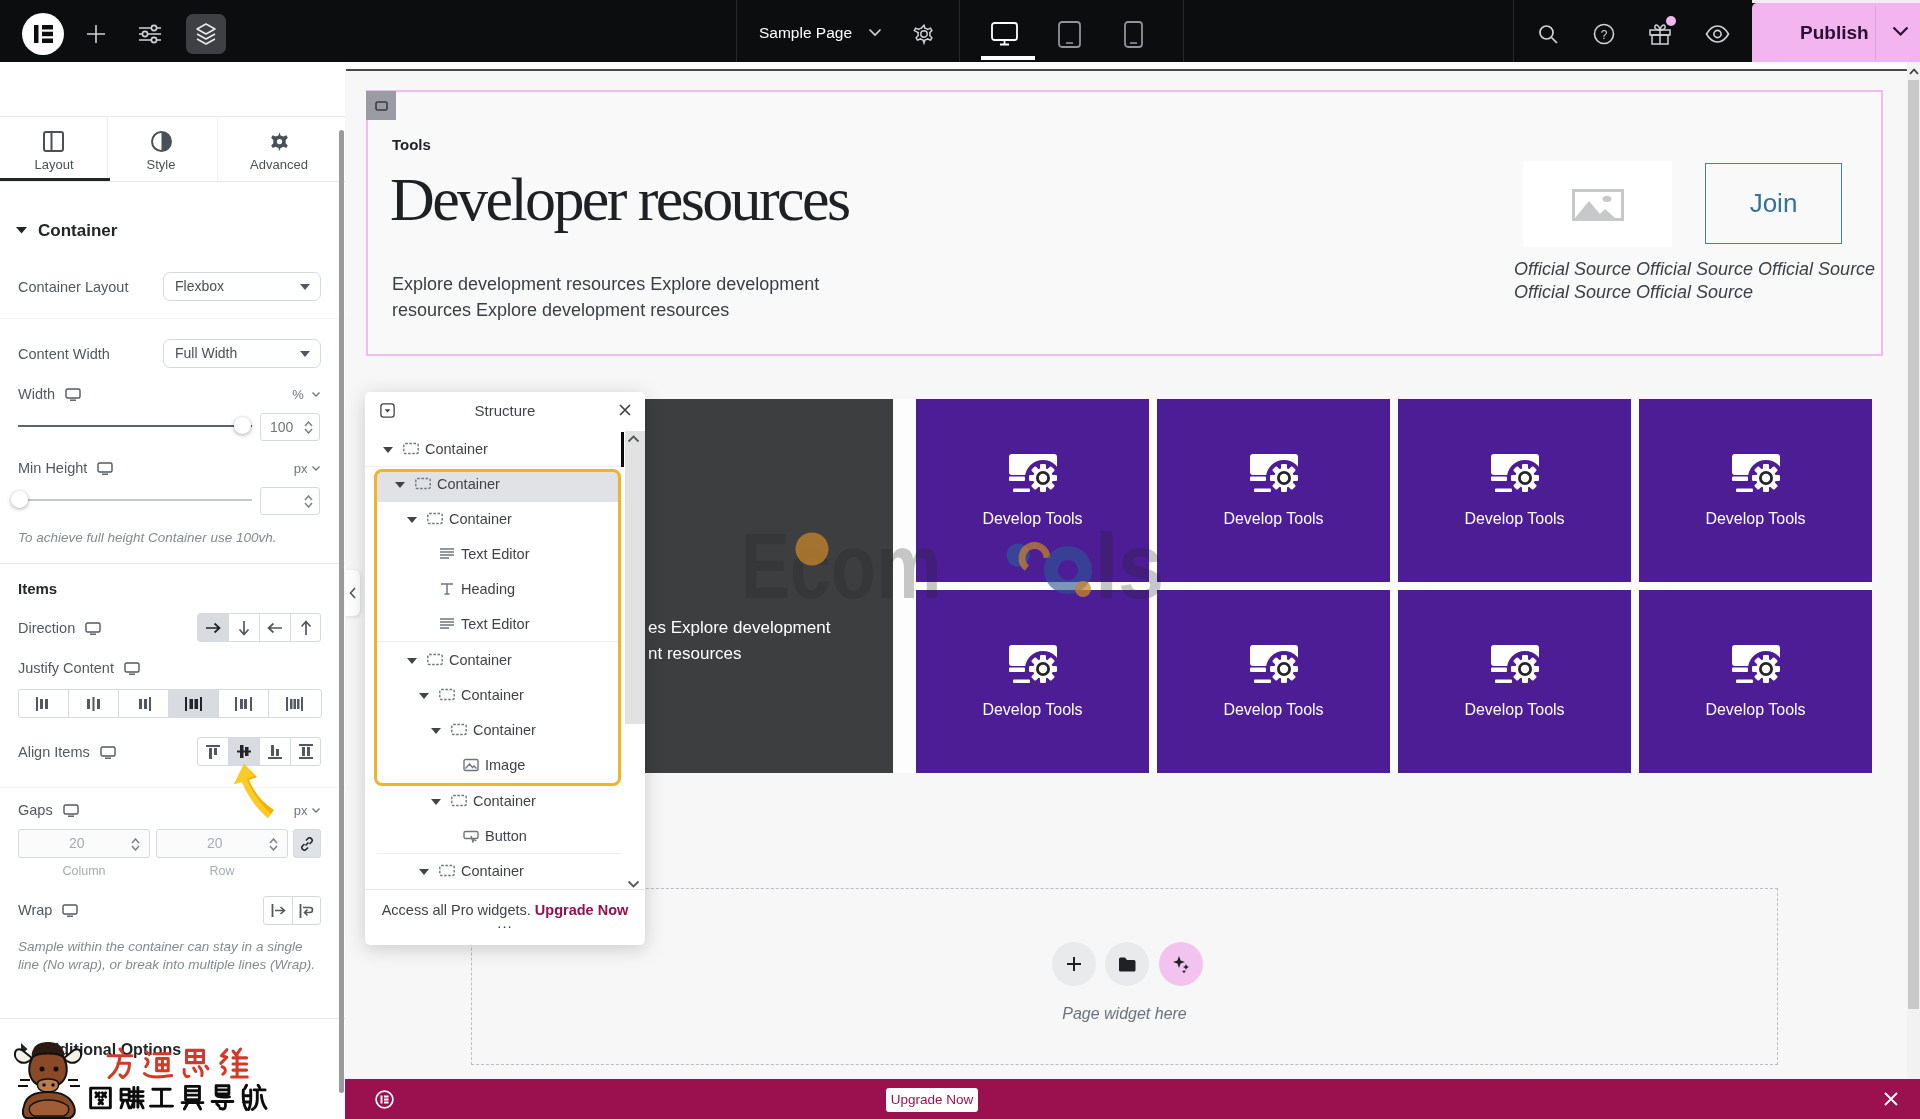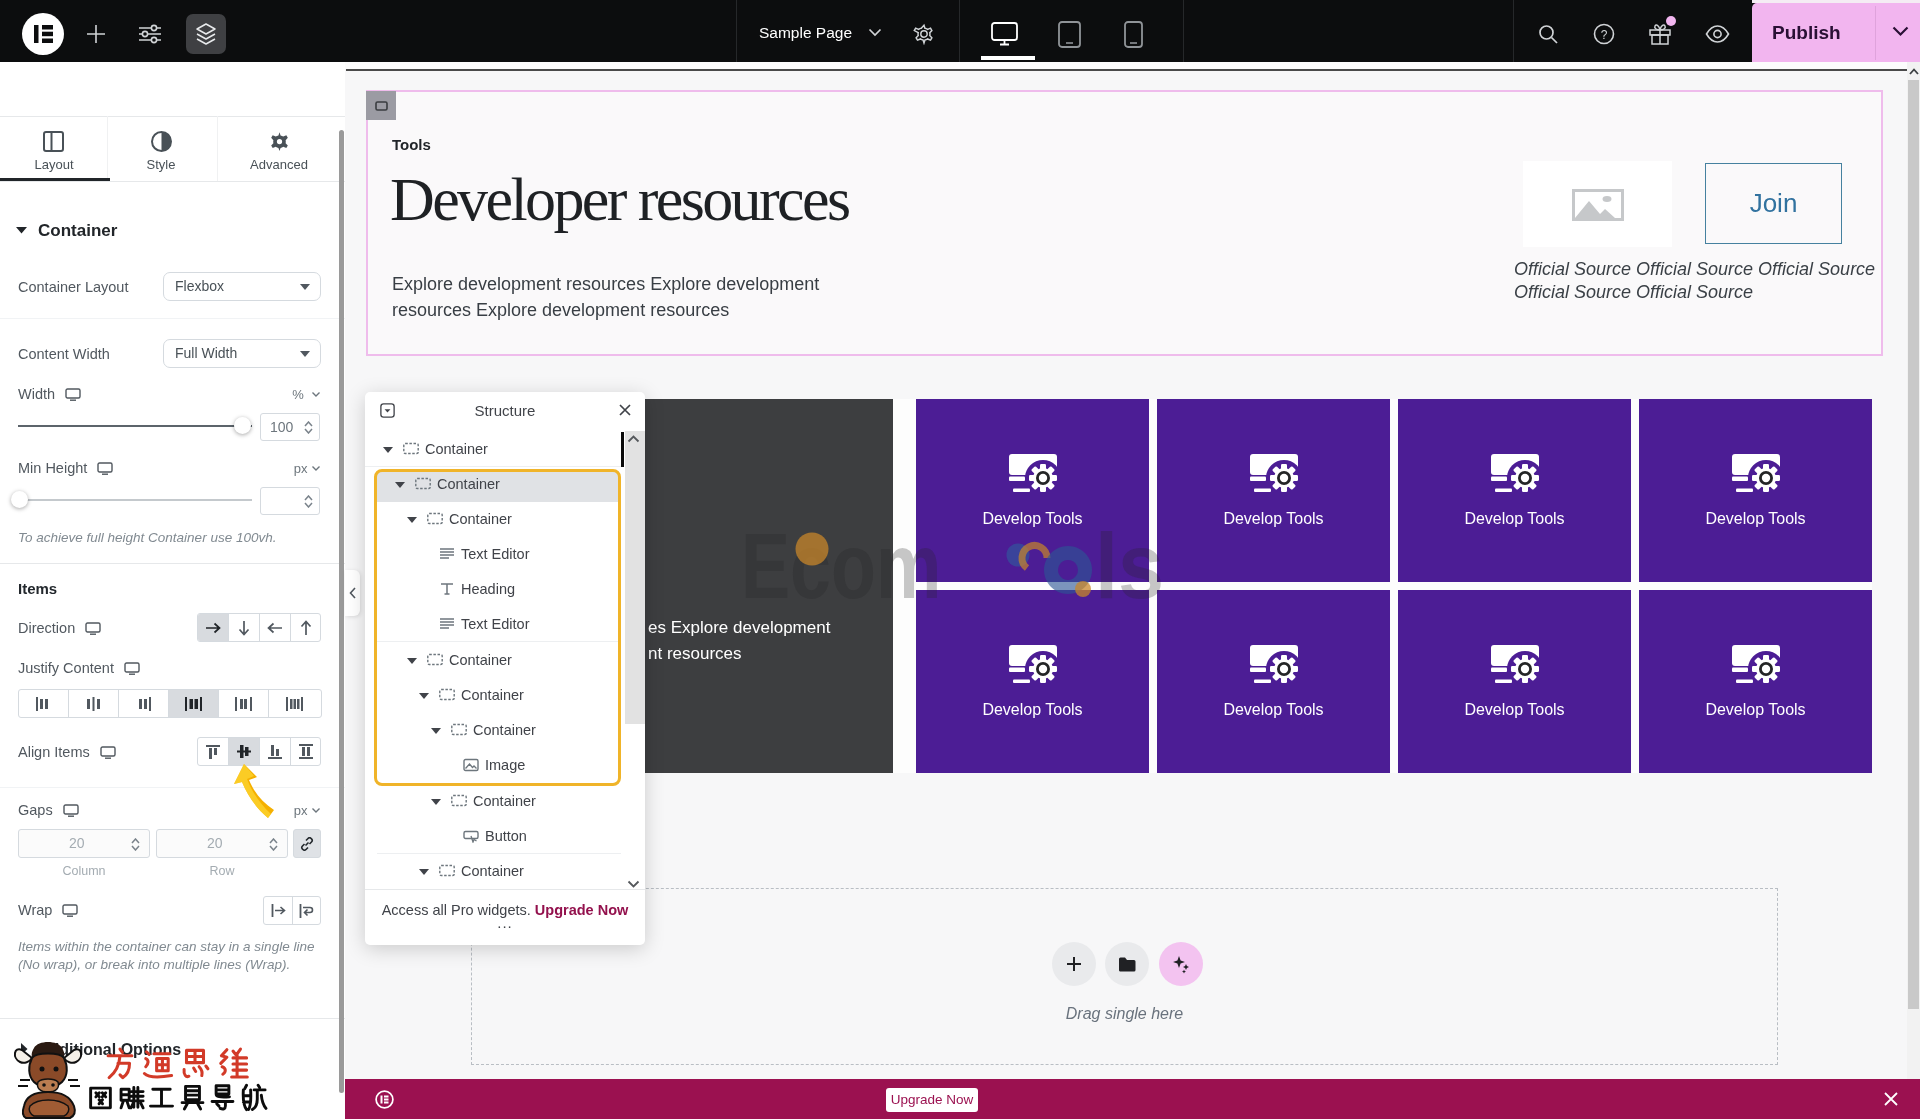--- a/index.html
+++ b/index.html
@@ -4,21 +4,21 @@
 <style>
   * { margin:0; padding:0; box-sizing:border-box; }
   html,body { width:1920px; height:1119px; overflow:hidden; font-family:"Liberation Sans", sans-serif; background:#fff; }
   .abs { position:absolute; }
 
   
   #topbar { position:absolute; left:0; top:0; width:1920px; height:62px; background:#0c0d0e; }
   .tsep { position:absolute; top:0; width:1px; height:62px; background:#26282a; }
   #logo-circle { position:absolute; left:22px; top:13px; width:42px; height:42px; border-radius:50%; background:#fff; }
   #pubwrap { position:absolute; right:0; top:3px; width:168px; height:59px; background:#f2b5ef; color:#2a1035; font-weight:bold; font-size:19px; border-radius:5px 0 0 0; }
-  #pubwrap span { position:absolute; left:20px; top:19px; }
+  #pubwrap span { position:absolute; left:48px; top:19px; }
 
   
   #sidebar { position:absolute; left:0; top:62px; width:345px; height:1057px; background:#fff; }
   #sidebar .hdr { text-align:center; font-size:17px; font-weight:bold; color:#212529; padding-top:18px; height:54px; }
   .divider { position:absolute; left:0; width:345px; height:1px; background:#e6e8ea; }
   .lbl { font-size:14.5px; color:#51585f; }
   .ctl-select { position:absolute; left:163px; width:158px; height:29px; border:1px solid #d5dadf; border-radius:7px; font-size:14px; color:#495157; line-height:27px; padding-left:11px; background:#fff; }
   .sel-caret { position:absolute; right:10px; top:11px; width:0; height:0; border-left:5px solid transparent; border-right:5px solid transparent; border-top:6px solid #51585f; }
   .unit { position:absolute; right:24px; font-size:13px; color:#6d767d; }
   .numbox { position:absolute; border:1px solid #d5dadf; border-radius:3px; background:#fff; }
@@ -423,21 +423,21 @@
           <path d="M4 6.5 H13 M9.5 3 L13.5 6.5 L9.5 10" stroke="#51585f" stroke-width="1.6" fill="none"></path>
         </svg>
       </div>
     <div class="bg-btn" style="width:27px">
         <svg width="15" height="14" viewBox="0 0 15 14">
           <path d="M1.5 0 V14" stroke="#51585f" stroke-width="1.8"></path>
           <path d="M4 3.5 H11 a2.5 2.5 0 0 1 0 5 H6 M8.5 5.5 L5.5 8.5 L8.5 11.5" stroke="#51585f" stroke-width="1.6" fill="none"></path>
         </svg>
       </div>
   </div>
-  <div class="note abs" style="left:18px;top:876px;width:300px">Items within the container can stay in a single line (No wrap), or break into multiple lines (Wrap).</div>
+  <div class="note abs" style="left:18px;top:876px;width:300px">Sample within the container can stay in a single line (No wrap), or break into multiple lines (Wrap).</div>
   <div class="divider" style="top:956px"></div>
   <svg class="abs" style="left:20px;top:981px" width="8" height="12" viewBox="0 0 8 12">
       <path d="M1 0 L7.5 6 L1 12 Z" fill="#212529"></path>
     </svg>
   <div class="abs" style="left:38px;top:979px;font-size:16px;font-weight:bold;color:#212529">Additional Options</div>
 
   <div class="abs" style="left:339px;top:68px;width:5px;height:963px;background:#9a9a9a;border-radius:3px"></div>
 </div>
 <div class="abs" style="left:345px;top:62px;width:1px;height:1017px;background:#e3e5e7"></div>
 
@@ -729,21 +729,21 @@
       </div>
     <div class="circbtn" style="left:687px;background:#f3c3f0">
         <svg width="20" height="20" viewBox="0 0 20 20">
           <g fill="#202124">
             <path d="M8 2 L9.6 6.4 L14 8 L9.6 9.6 L8 14 L6.4 9.6 L2 8 L6.4 6.4 Z"></path>
             <path d="M15 10 L15.9 12.1 L18 13 L15.9 13.9 L15 16 L14.1 13.9 L12 13 L14.1 12.1 Z"></path>
             <path d="M13 15.5 L13.6 17 L15 17.6 L13.6 18.2 L13 19.6 L12.4 18.2 L11 17.6 L12.4 17 Z"></path>
           </g>
         </svg>
       </div>
-    <div id="dragtxt">Drag single here</div>
+    <div id="dragtxt">Page widget here</div>
   </div>
 
   <div id="cscroll">
       <div id="cthumb"></div>
     <svg style="position:absolute;left:2px;top:6px" width="10" height="7" viewBox="0 0 10 7">
         <path d="M1 6 L5 1.5 L9 6" stroke="#3c4043" stroke-width="1.8" fill="none"></path>
       </svg>
   </div>
   <div id="collapse-tab">
       <svg style="position:absolute;left:4px;top:17px" width="7" height="12" viewBox="0 0 7 12">

